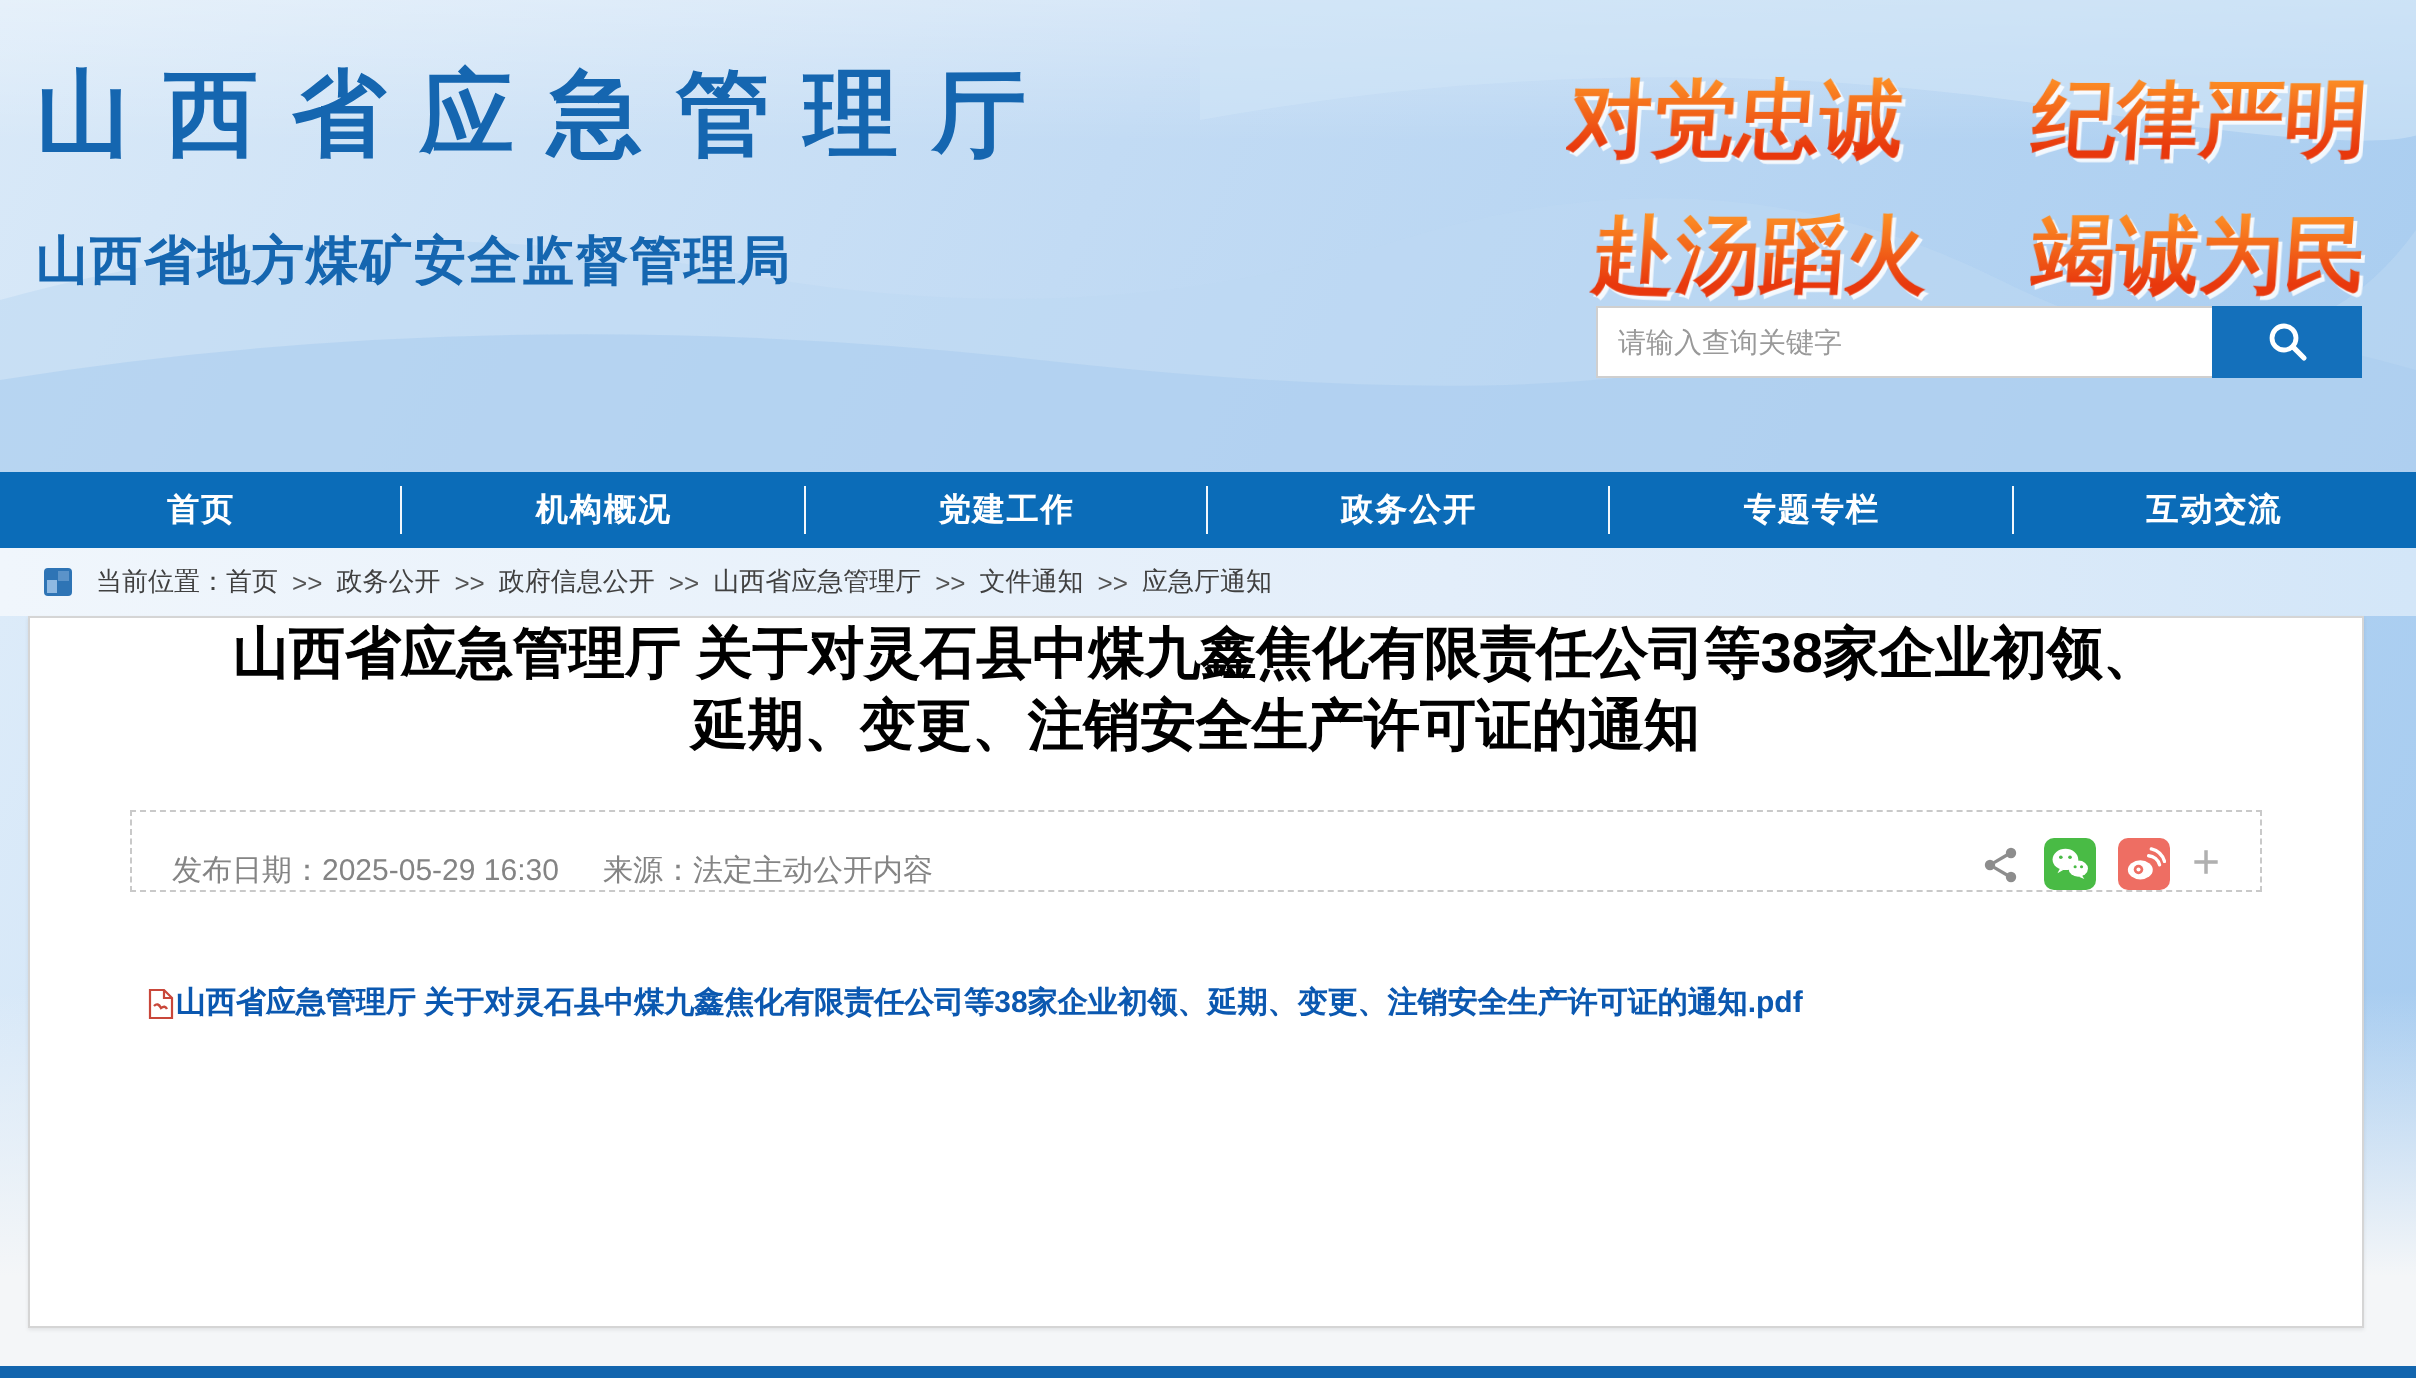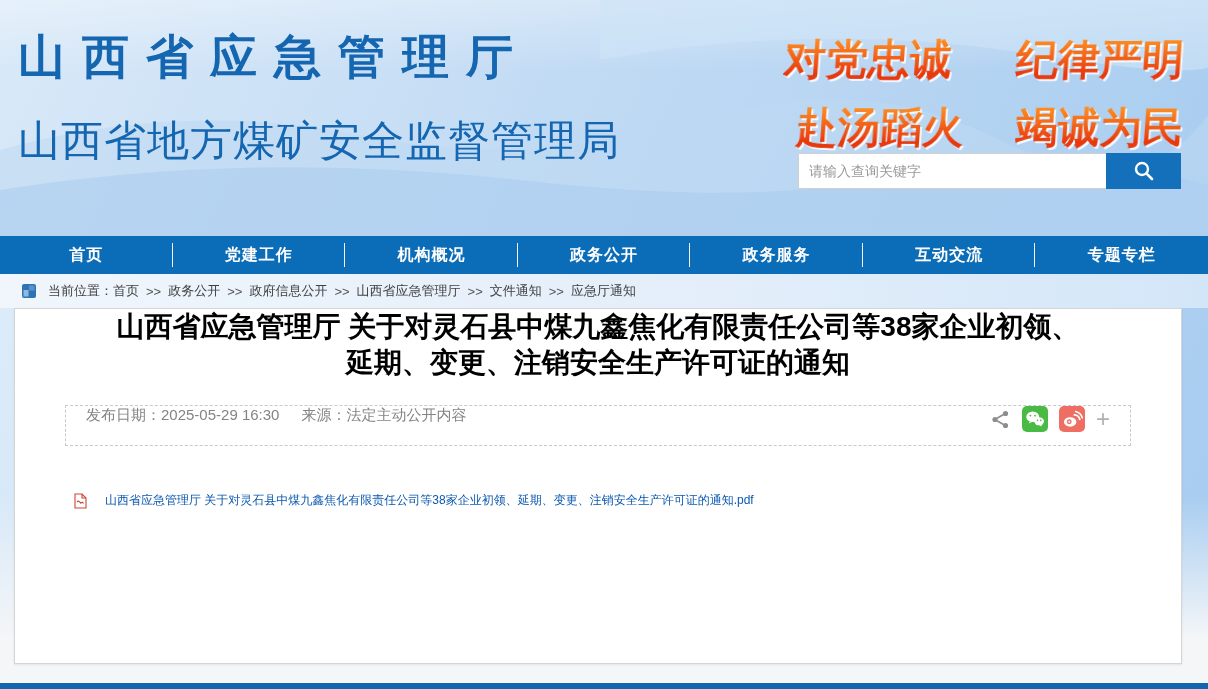--- a/index.html
+++ b/index.html
@@ -14,21 +14,21 @@
       linear-gradient(180deg, rgba(255,255,255,.35) 0%, rgba(255,255,255,0) 30%),
       linear-gradient(115deg, #d9e9f8 0%, #c2dbf4 45%, #a9cdf0 100%);
   }
   .mountains { position:absolute; inset:0; width:100%; height:100%; }
   .header-left { position:absolute; left:18px; top:26px; }
   .site-title {
     font-family:"Liberation Serif","DejaVu Serif",serif;
     font-size:47px; font-weight:bold; color:#1566b0; letter-spacing:17px; white-space:nowrap;
   }
   .site-subtitle {
-    margin-top:24px; font-size:42px; font-weight:normal; color:#1566b0; letter-spacing:1px; white-space:nowrap;
+    margin-top:24px; font-size:26px; font-weight:bold; color:#1566b0; letter-spacing:1px; white-space:nowrap;
   }
   .site-url {
     margin-top:20px; font-size:21px; font-weight:bold; color:#2a6cb5; letter-spacing:13px; white-space:nowrap;
     font-family:"Liberation Serif","DejaVu Serif",serif;
   }
   .slogans { position:absolute; right:24px; top:32px; width:400px; }
   .slogan-row { display:flex; justify-content:space-between; margin-bottom:12px; }
   .slogan-row.second { width:388px; margin-left:12px; }
   .slogan {
     font-family:"Liberation Serif","DejaVu Serif",serif;
@@ -86,32 +86,32 @@
   .content-card {
     width:100%; height:356px; background:#fff; border:1px solid #d5d5d5;
     box-shadow:0 1px 2px rgba(0,0,0,.08); position:relative;
   }
   .article-title {
     text-align:center; font-size:28px; line-height:36px;
     font-weight:bold; color:#000;
   }
   .meta-box {
     margin:24px 50px 0 50px; height:41px; border:1px dashed #c9c9c9;
-    display:flex; align-items:flex-start; padding:0 20px; font-size:15px; color:#848484;
+    display:flex; align-items:flex-end; padding:0 20px; font-size:15px; color:#848484;
   }
   .meta-item { white-space:nowrap; }
   .meta-source { margin-left:22px; }
   .share-group { margin-left:auto; display:flex; align-items:center; gap:11px; }
   .share-btn { display:flex; align-items:center; justify-content:center; cursor:pointer; border:none; background:transparent; padding:0; }
   .badge { width:26px; height:26px; border-radius:5px; display:flex; align-items:center; justify-content:center; }
   .badge.wechat { background:#49bb45; }
   .badge.weibo { background:#ee6e63; }
   .plus-btn { color:#b0b0b0; font-size:24px; font-weight:400; line-height:20px; cursor:pointer; }
   .attachment-row {
-    margin:46px 0 0 58px; display:flex; align-items:center; gap:17px; font-size:12px;
+    margin:46px 0 0 58px; display:flex; align-items:center; gap:0; font-size:15px;font-weight:bold;
   }
   .attachment-link { color:#0b58b0; text-decoration:none; cursor:pointer; }
 
   
   .footer-bar { height:6px; background:#1265ae; }
 </style>
 </head>
 <body>
 
 <div class="page">
@@ -147,26 +147,25 @@
             <circle cx="10" cy="10" r="6" fill="none" stroke="#ffffff" stroke-width="2.4"></circle>
             <line x1="14.6" y1="14.6" x2="20" y2="20" stroke="#ffffff" stroke-width="2.6" stroke-linecap="round"></line>
           </svg>
         </span>
       </button>
     </div>
   </header>
 
   <nav class="main-nav">
     <div class="nav-item">首页</div>
+    <div class="nav-item">机构概况</div>
     <div class="nav-item">党建工作</div>
-    <div class="nav-item">机构概况</div>
     <div class="nav-item">政务公开</div>
-    <div class="nav-item">政务服务</div>
+    <div class="nav-item">专题专栏</div>
     <div class="nav-item">互动交流</div>
-    <div class="nav-item">专题专栏</div>
   </nav>
 
   <div class="breadcrumb-bar">
     <span class="breadcrumb-icon">
       <svg width="14" height="14" viewBox="0 0 14 14">
         <rect x="0" y="0" width="14" height="14" rx="2" fill="#2e74b5"></rect>
         <rect x="1.5" y="6" width="5" height="6.5" fill="#8fb9e2"></rect>
         <rect x="7" y="1.5" width="5.5" height="5" fill="#5b93c9"></rect>
       </svg>
     </span>

